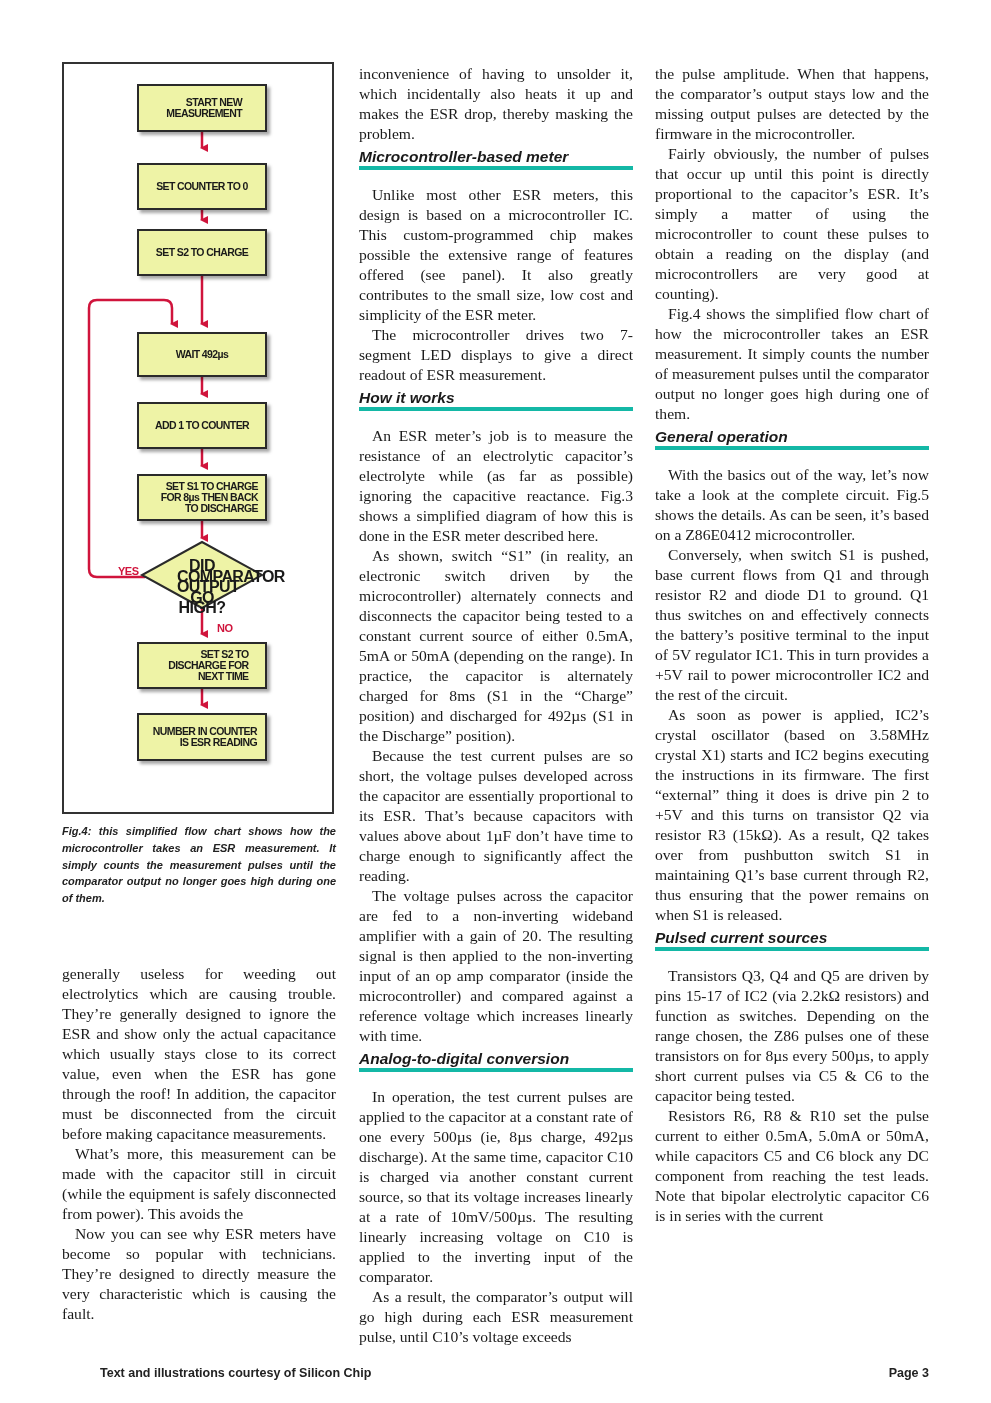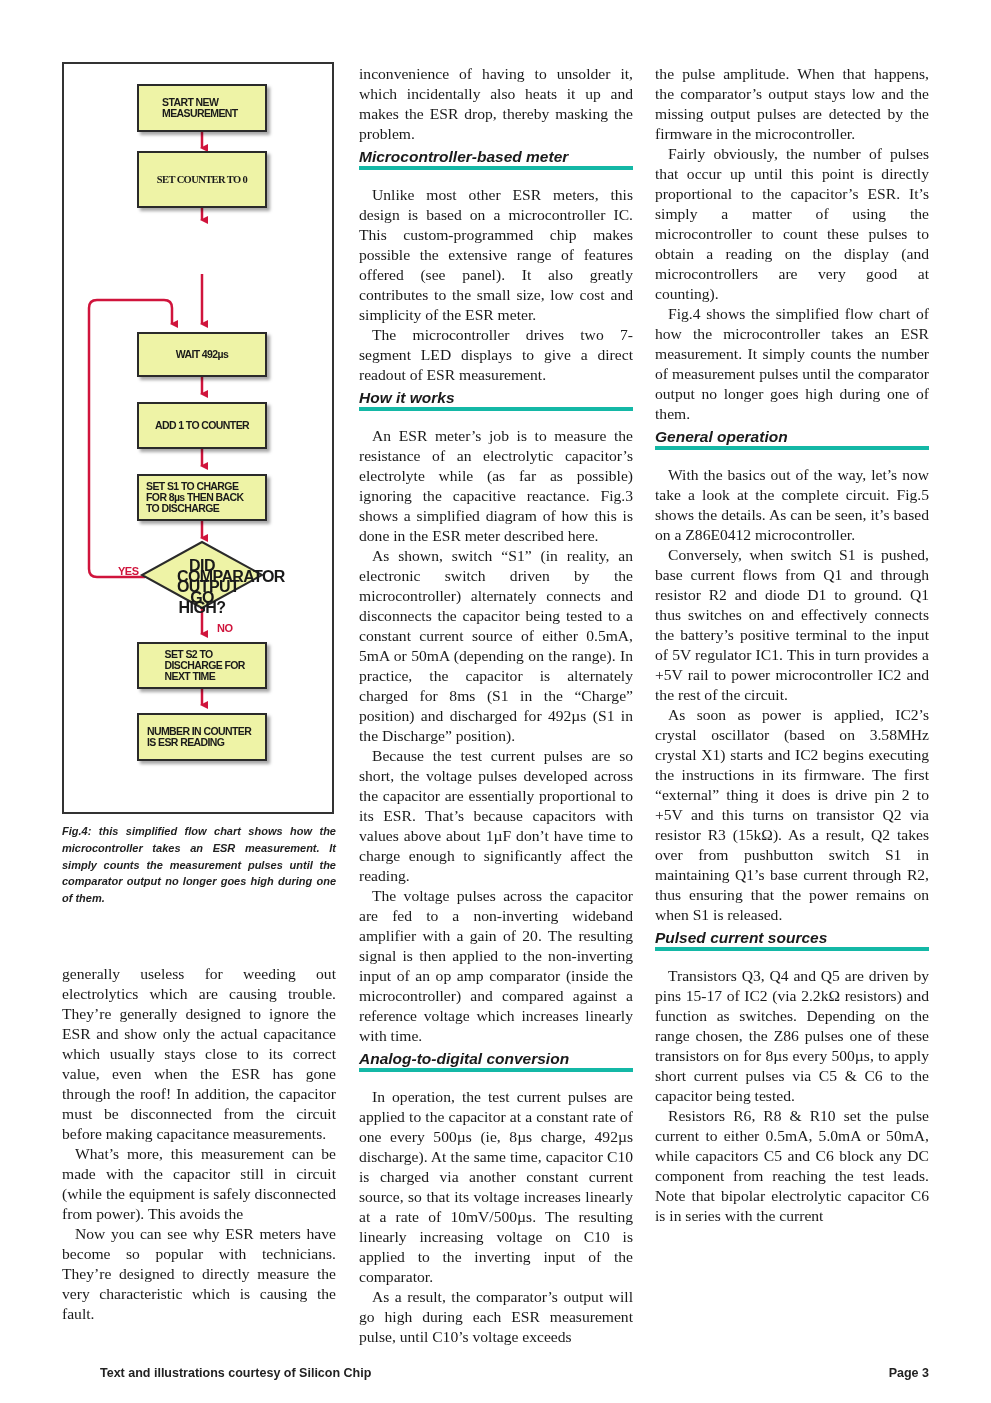--- a/index.html
+++ b/index.html
@@ -6,21 +6,21 @@
   body { width: 991px; height: 1403px; position: relative; overflow: hidden; color: #1a1a1a; }
   .col { position: absolute; top: 64px; width: 274px; font-family: "Liberation Serif", serif; font-size: 15.6px; line-height: 20px; text-align: justify; hyphens: none; }
   .col p { margin: 0; text-indent: 13px; }
   .col p.noind { text-indent: 0; }
   #col1 { left: 62px; }
   #col2 { left: 359px; }
   #col3 { left: 655px; }
   .heading { font-family: "Liberation Sans", sans-serif; font-style: italic; font-weight: bold; font-size: 15.5px; line-height: 19px; border-bottom: 4px solid #14b8a6; padding-bottom: 0; margin: 3px 0 15px 0; text-align: left; text-indent: 0; }
   .figbox { position: absolute; left: 62px; top: 62px; width: 272px; height: 752px; border: 2px solid #333; box-sizing: border-box; background: #fff; }
   .caption { position: absolute; left: 62px; top: 823px; width: 274px; font-family: "Liberation Sans", sans-serif; font-style: italic; font-weight: bold; font-size: 11px; line-height: 16.8px; text-align: justify; color: #222; }
-  .fc-box { position: absolute; left: 73px; width: 130px; background: #eef3a6; border: 2px solid #2a2a2a; box-shadow: 3px 3px 3px rgba(0,0,0,0.35); box-sizing: border-box; display: flex; align-items: center; justify-content: center; text-align: left; font-family: "Liberation Sans", sans-serif; font-weight: bold; font-size: 10.5px; line-height: 11px; letter-spacing: -0.6px; color: #1a1a1a; }
+  .fc-box { position: absolute; left: 73px; width: 130px; background: #eef3a6; border: 2px solid #2a2a2a; box-shadow: 3px 3px 3px rgba(0,0,0,0.35); box-sizing: border-box; display: flex; align-items: center; justify-content: center; text-align: right; font-family: "Liberation Sans", sans-serif; font-weight: bold; font-size: 10.5px; line-height: 11px; letter-spacing: -0.6px; color: #1a1a1a; }
   .fc-box span { display: block; }
   svg.flow { position: absolute; left: 0; top: 0; }
   .fc-label { position: absolute; font-family: "Liberation Sans", sans-serif; font-weight: bold; font-size: 11px; color: #d0143c; letter-spacing: -0.5px; }
   .diamond-text { position: absolute; left: 113px; top: 497px; width: 50px; text-align: center; font-family: "Liberation Sans", sans-serif; font-weight: bold; font-size: 16px; line-height: 10.5px; letter-spacing: -0.6px; color: #1a1a1a; }
   .footer-left { position: absolute; left: 63px; top: 1366px; font-family: "Liberation Sans", sans-serif; font-weight: bold; font-size: 12.5px; color: #222; margin-left: 37px; }
   .footer-right { position: absolute; right: 62px; top: 1366px; font-family: "Liberation Sans", sans-serif; font-weight: bold; font-size: 12.5px; color: #222; }
 </style>
 </head>
 <body>
 
@@ -41,22 +41,25 @@
       <line x1="138" y1="543" x2="138" y2="570" marker-end="url(#ah)"></line>
       <line x1="138" y1="623" x2="138" y2="641" marker-end="url(#ah)"></line>
       <path d="M81,513 L33,513 Q25,513 25,505 L25,244 Q25,236 33,236 L100,236 Q108,236 108,244 L108,260" marker-end="url(#ah)"></path>
     </g>
     <polygon points="138,478 198,511 138,544 78,511" fill="#eef3a6" stroke="#2a2a2a" stroke-width="2"></polygon>
   </svg>
 
   <div class="fc-box" style="top:20px;height:48px;">
       <span style="width:80px;">START NEW MEASUREMENT</span>
     </div>
-  <div class="fc-box" style="top:87px;height:57px;font-family:Liberation Serif, serif;">
+  <div class="fc-box" style="top:99px;height:47px;">
       <span>SET COUNTER TO 0</span>
+    </div>
+  <div class="fc-box" style="top:165px;height:47px;">
+      <span>SET S2 TO CHARGE</span>
     </div>
   <div class="fc-box" style="top:268px;height:45px;">
       <span>WAIT 492µs</span>
     </div>
   <div class="fc-box" style="top:338px;height:47px;">
       <span>ADD 1 TO COUNTER</span>
     </div>
   <div class="fc-box" style="top:410px;height:47px;">
       <span style="width:112px;">SET S1 TO CHARGE FOR 8µs THEN BACK TO DISCHARGE</span>
     </div>

